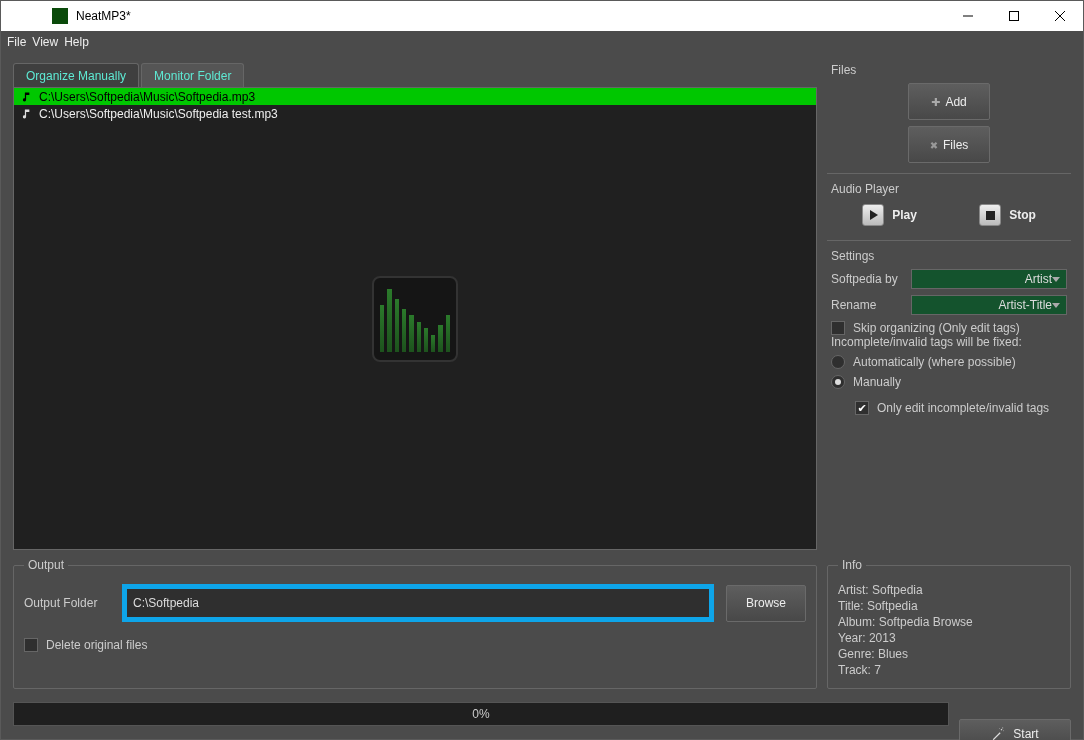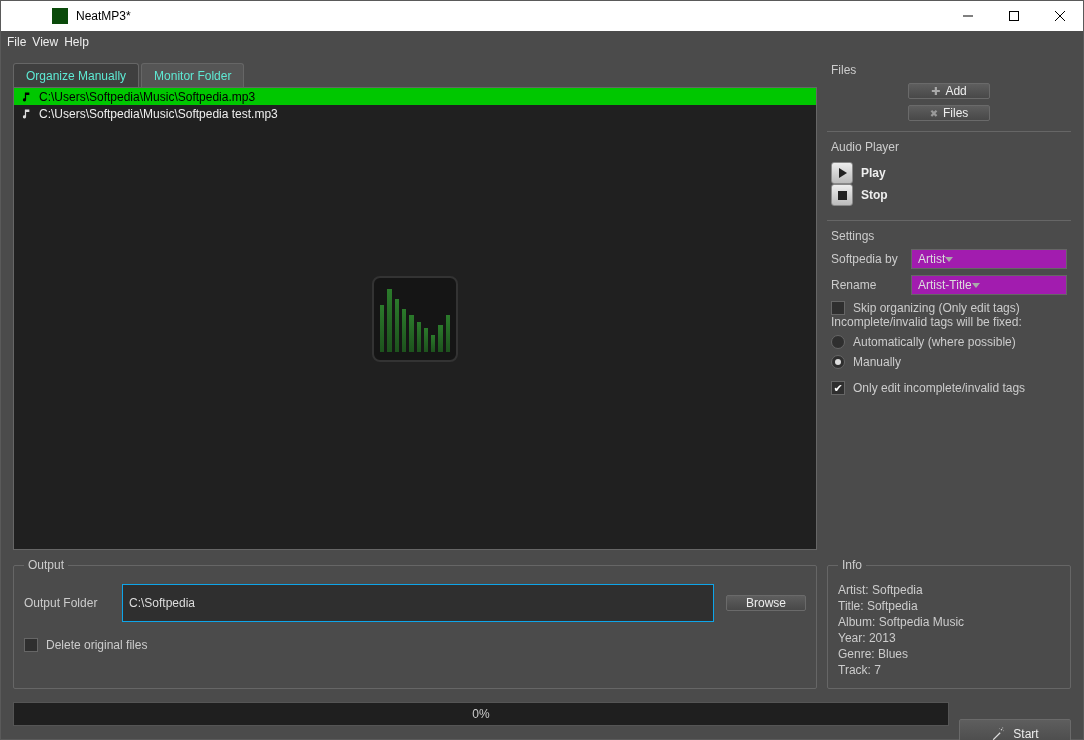--- a/index.html
+++ b/index.html
@@ -140,21 +140,21 @@
   color: #ccc;
 }
 legend {
   padding: 0 4px;
   color: #ccc;
 }
 .btn {
   background: linear-gradient(#5e5e5e, #484848);
   border: 1px solid #6a6a6a;
   color: #eee;
-  height: 16px;
+  height: 37px;
   border-radius: 2px;
   display: inline-flex;
   align-items: center;
   justify-content: center;
   gap: 5px;
   padding: 0 12px;
   font-size: 12px;
   cursor: default;
 }
 .btn.wide { width: 82px; }
@@ -170,21 +170,20 @@
   display: flex;
   align-items: center;
   gap: 8px;
   margin-top: 6px;
 }
 .player-row {
   display: flex;
   justify-content: space-around;
   margin-top: 8px;
   padding-bottom: 4px;
-  flex-direction: column;
 }
 .player-btn {
   display: flex; align-items: center; gap: 8px;
 }
 .player-box {
   width: 22px; height: 22px;
   background: linear-gradient(#eee, #bbb);
   border: 1px solid #888;
   border-radius: 3px;
   display: flex; align-items: center; justify-content: center;
@@ -195,26 +194,26 @@
   border-top: 5px solid transparent;
   border-bottom: 5px solid transparent;
   margin-left: 2px;
 }
 .sq-stop { width: 9px; height: 9px; background: #222; }
 .lbl { font-weight: bold; color: #eee; }
 
 .select {
   flex: 1;
   height: 20px;
-  background: #a21caf;
+  background: #14532d;
   border: 1px solid #666;
   color: #ddd;
   display: flex;
   align-items: center;
-  justify-content: flex-start;
+  justify-content: flex-end;
   padding: 0 6px;
   font-size: 12px;
 }
 .select .arrow {
   width: 0; height: 0;
   border-left: 4px solid transparent;
   border-right: 4px solid transparent;
   border-top: 5px solid #aaa;
 }
 .chk {
@@ -244,21 +243,21 @@
   gap: 10px;
 }
 .output-box {
   flex: 1;
 }
 .output-inner { display: flex; align-items: center; gap: 12px; }
 .text-input {
   flex: 1;
   height: 38px;
   background: #2f2f2f;
-  border: 1px solid #0ea5e9;
+  border: 5px solid #0ea5e9;
   color: #ddd;
   padding: 0 6px;
   font-size: 12px;
 }
 .info-box { width: 244px; }
 
 .footer {
   height: 42px;
   display: flex;
   align-items: center;
@@ -424,21 +423,21 @@
             </div>
             <div style="">Incomplete/invalid tags will be fixed:</div>
             <div class="row">
               <span class="radio"></span>
               <span>Automatically (where possible)</span>
             </div>
             <div class="row">
               <span class="radio checked"></span>
               <span>Manually</span>
             </div>
-            <div class="row" style="margin-top:12px;">
+            <div class="row" style="margin-top:12px;margin-left:24px;">
               <span class="chk checked"></span>
               <span>Only edit incomplete/invalid tags</span>
             </div>
           </div>
         </div>
       </div>
 
       <div class="bottom">
         <fieldset class="output-box">
           <legend>Output</legend>
@@ -453,21 +452,21 @@
             <span class="chk"></span>
             <span>Delete original files</span>
           </div>
         </fieldset>
 
         <fieldset class="info-box">
           <legend>Info</legend>
           <div class="infotext">
             <div>Artist: Softpedia</div>
             <div>Title: Softpedia</div>
-            <div>Album: Softpedia Music</div>
+            <div>Album: Softpedia Browse</div>
             <div>Year: 2013</div>
             <div>Genre: Blues</div>
             <div>Track: 7</div>
           </div>
         </fieldset>
       </div>
     </div>
 
     <div class="footer">
       <div class="progress">

